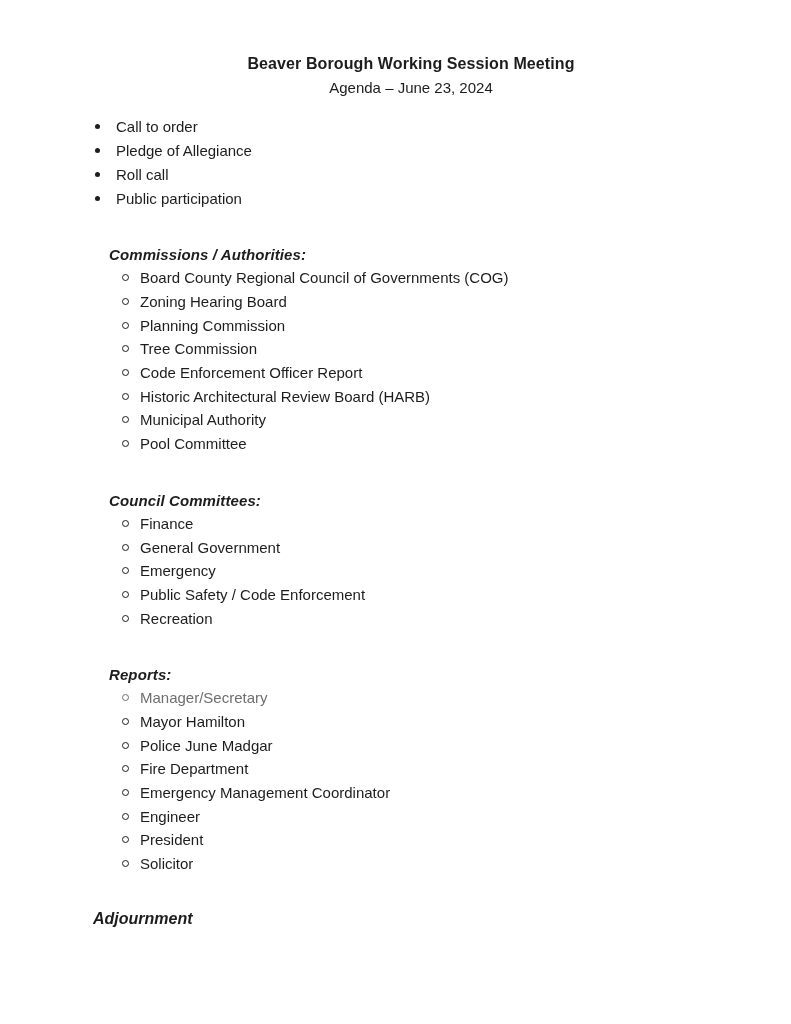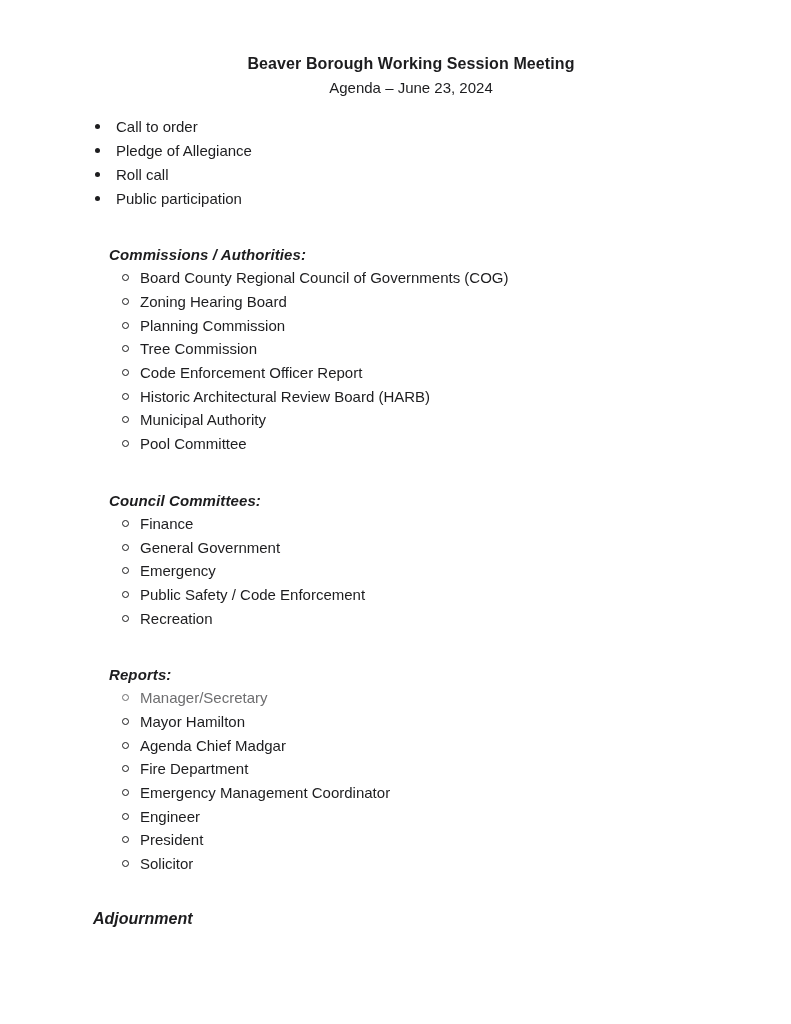--- a/index.html
+++ b/index.html
@@ -199,21 +199,21 @@
         <li class="muted">
           <span class="marker"></span>
           <span class="label">Manager/Secretary</span>
         </li>
         <li>
           <span class="marker"></span>
           <span class="label">Mayor Hamilton</span>
         </li>
         <li>
           <span class="marker"></span>
-          <span class="label">Agenda Chief Madgar</span>
+          <span class="label">Police June Madgar</span>
         </li>
         <li>
           <span class="marker"></span>
           <span class="label">Fire Department</span>
         </li>
         <li>
           <span class="marker"></span>
           <span class="label">Emergency Management Coordinator</span>
         </li>
         <li>

